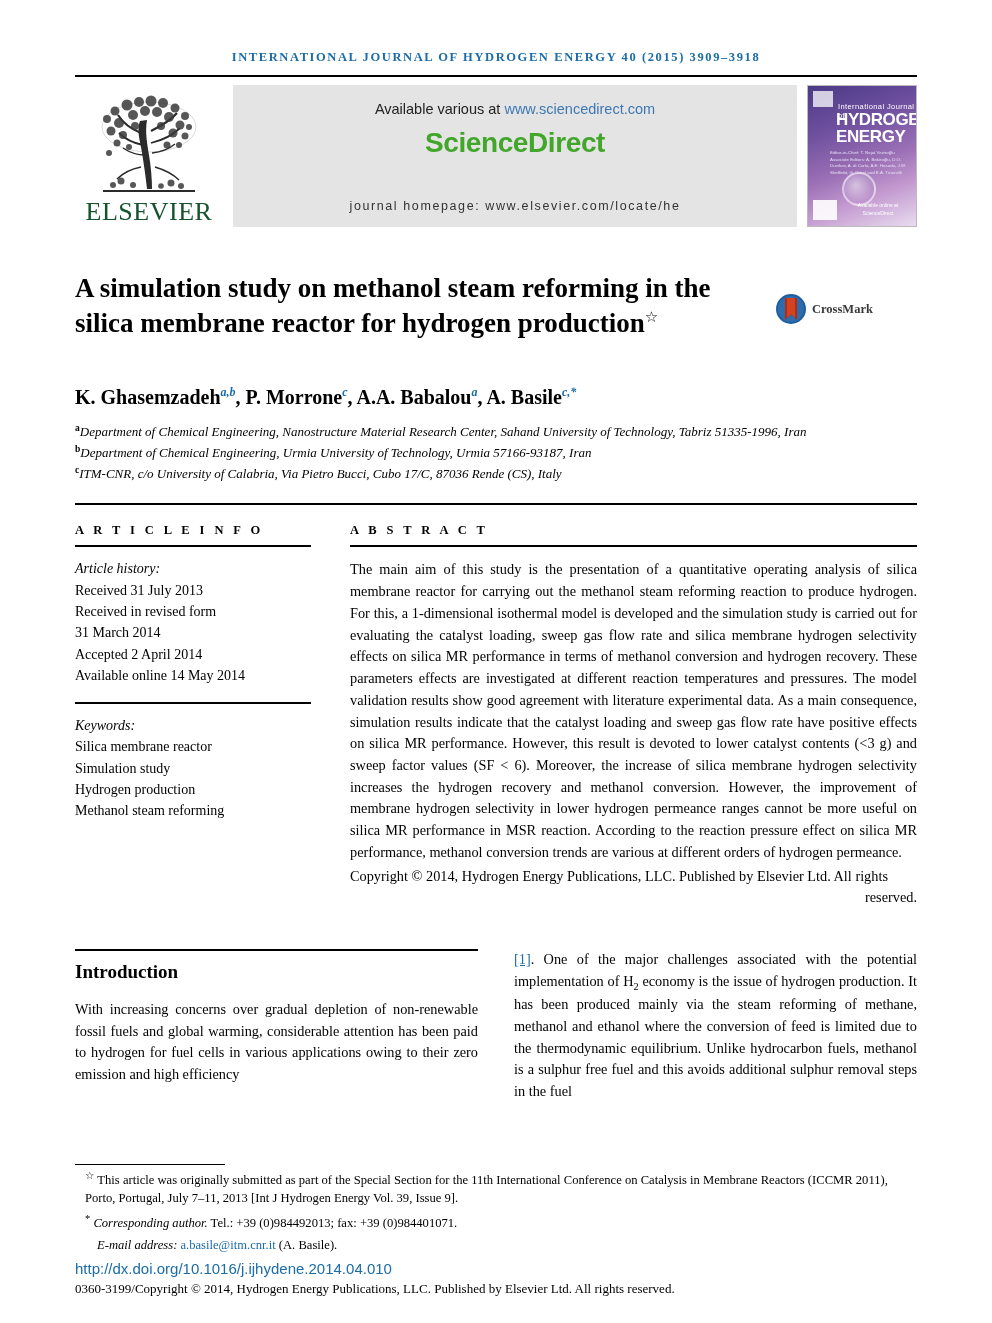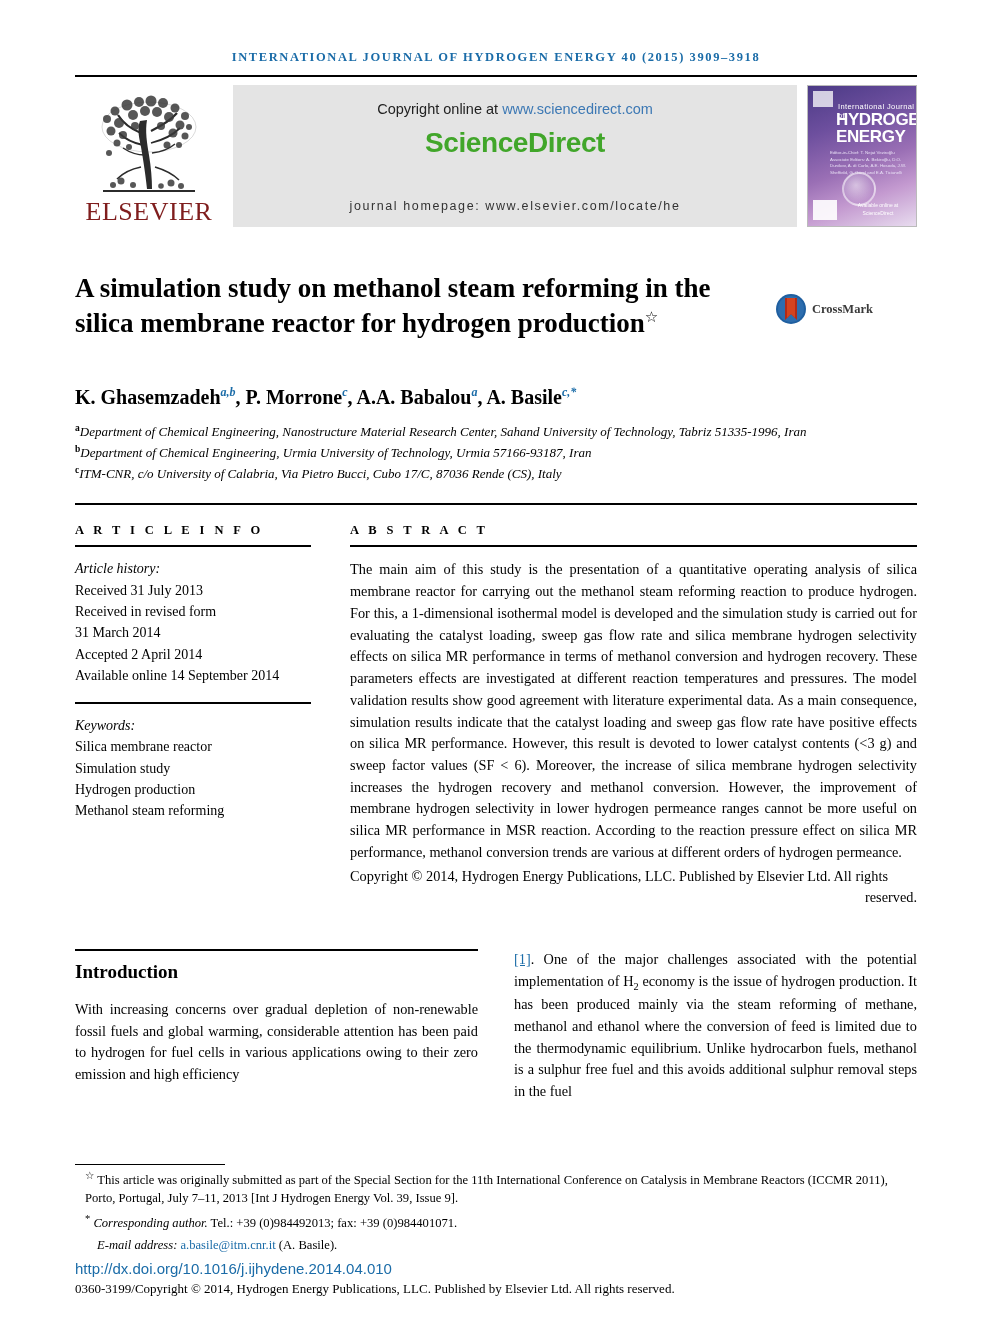--- a/index.html
+++ b/index.html
@@ -46,21 +46,21 @@
     flex-direction: column;
     justify-content: flex-end;
     align-items: center;
     padding-bottom: 2px;
   }
   .tree-svg { display: block; }
   .elsevier-word {
     font-family: "Liberation Serif", serif;
     font-size: 26px;
     letter-spacing: 0.5px;
-    color: #7f1d1d;
+    color: #14532d;
     line-height: 1;
     margin-top: 2px;
   }
   .sd-banner {
     flex: 1 1 auto;
     background: #e4e4e4;
     margin-left: 10px;
     margin-right: 10px;
     position: relative;
     display: flex;
@@ -307,21 +307,21 @@
             <circle cx="96" cy="93" r="3"></circle>
             <circle cx="76" cy="93" r="2.8"></circle>
         </g>
         <rect x="18" y="97" width="92" height="2" fill="#2b2b2b"></rect>
       </svg>
       <div class="elsevier-word">ELSEVIER</div>
     </div>
 
     <div class="sd-banner">
       <div class="sd-available">
-        <span>Copyright online at </span><a href="#">www.sciencedirect.com</a>
+        <span>Available various at </span><a href="#">www.sciencedirect.com</a>
       </div>
       <div class="sd-logo">ScienceDirect</div>
       <div class="sd-home">journal homepage: www.elsevier.com/locate/he</div>
     </div>
 
     <div class="cover">
       <div class="cov-top"></div>
       <div class="cov-ijh">International Journal of</div>
       <div class="cov-h">
         <span>HYDROGEN</span><br>
@@ -365,21 +365,21 @@
   <div class="info-wrap">
     <div class="col-info">
       <div class="sec-label">A R T I C L E   I N F O</div>
       <div class="sec-rule"></div>
       <div class="hist">
         <div class="ital">Article history:</div>
         <div>Received 31 July 2013</div>
         <div>Received in revised form</div>
         <div>31 March 2014</div>
         <div>Accepted 2 April 2014</div>
-        <div>Available online 14 September 2014</div>
+        <div>Available online 14 May 2014</div>
       </div>
       <div class="kw-rule"></div>
       <div class="kws">
         <div class="ital">Keywords:</div>
         <div>Silica membrane reactor</div>
         <div>Simulation study</div>
         <div>Hydrogen production</div>
         <div>Methanol steam reforming</div>
       </div>
     </div>

